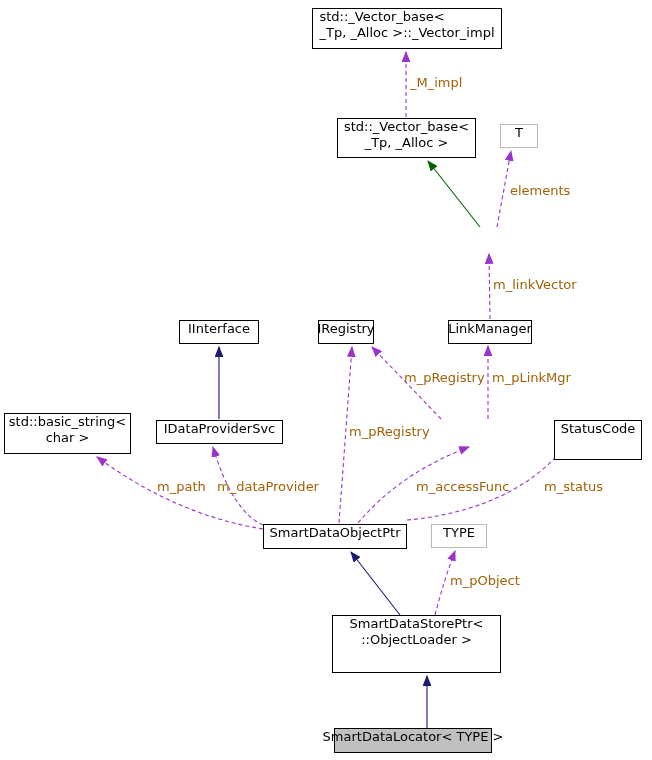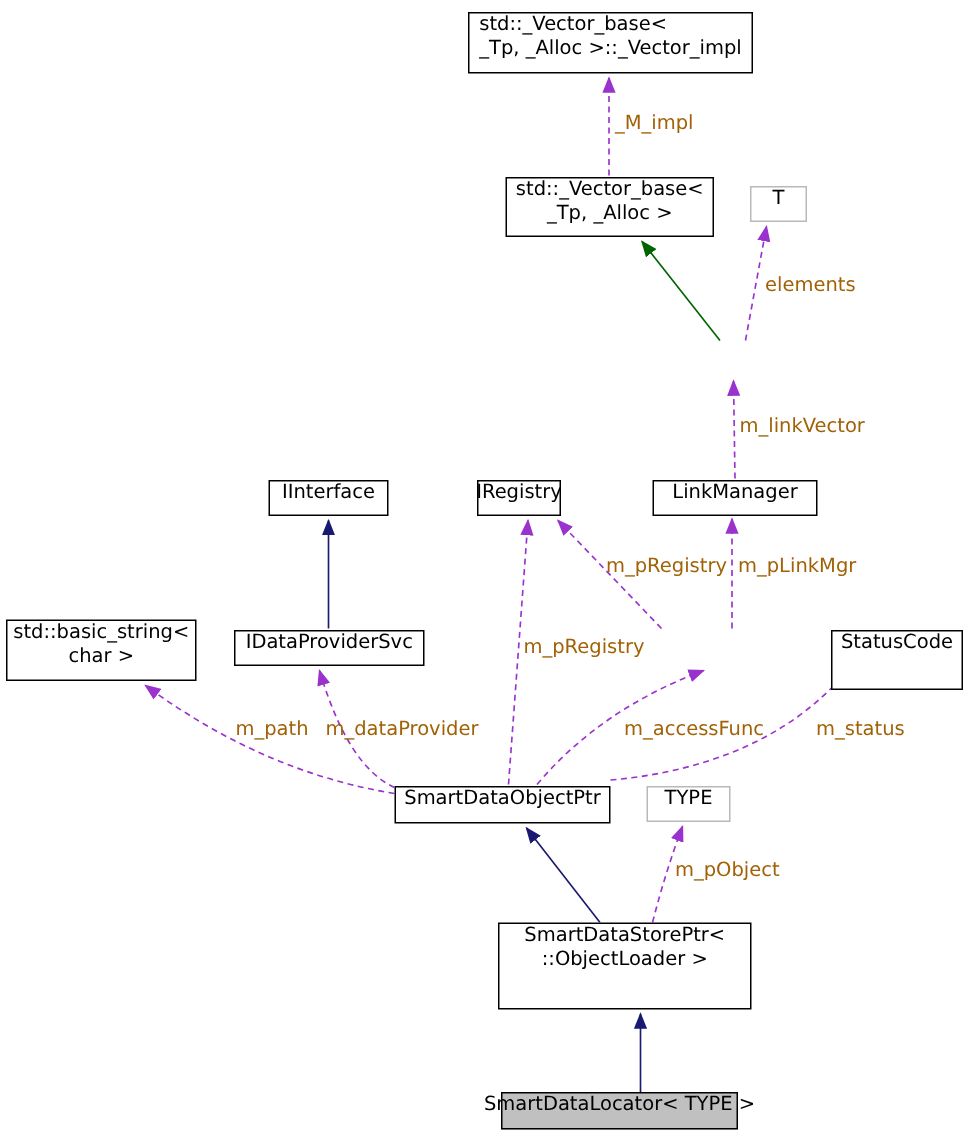--- a/index.html
+++ b/index.html
@@ -85,21 +85,21 @@
 
 
   <div class="node" style="left:179px;top:320px;width:80px;height:24px">
     <span class="ln">IInterface</span>
   </div>
 
   <div class="node" style="left:318px;top:320px;width:56px;height:24px">
     <span class="ln">IRegistry</span>
   </div>
 
-  <div class="node" style="left:435px;top:320px;width:110px;height:24px">
+  <div class="node" style="left:448px;top:320px;width:84px;height:24px">
     <span class="ln">LinkManager</span>
   </div>
 
   <div class="node" style="left:4px;top:413px;width:127px;height:41px">
     <span class="inner">
       <span class="ln">std::basic_string&lt;</span>
       <span class="ln">char &gt;</span>
     </span>
   </div>
 

